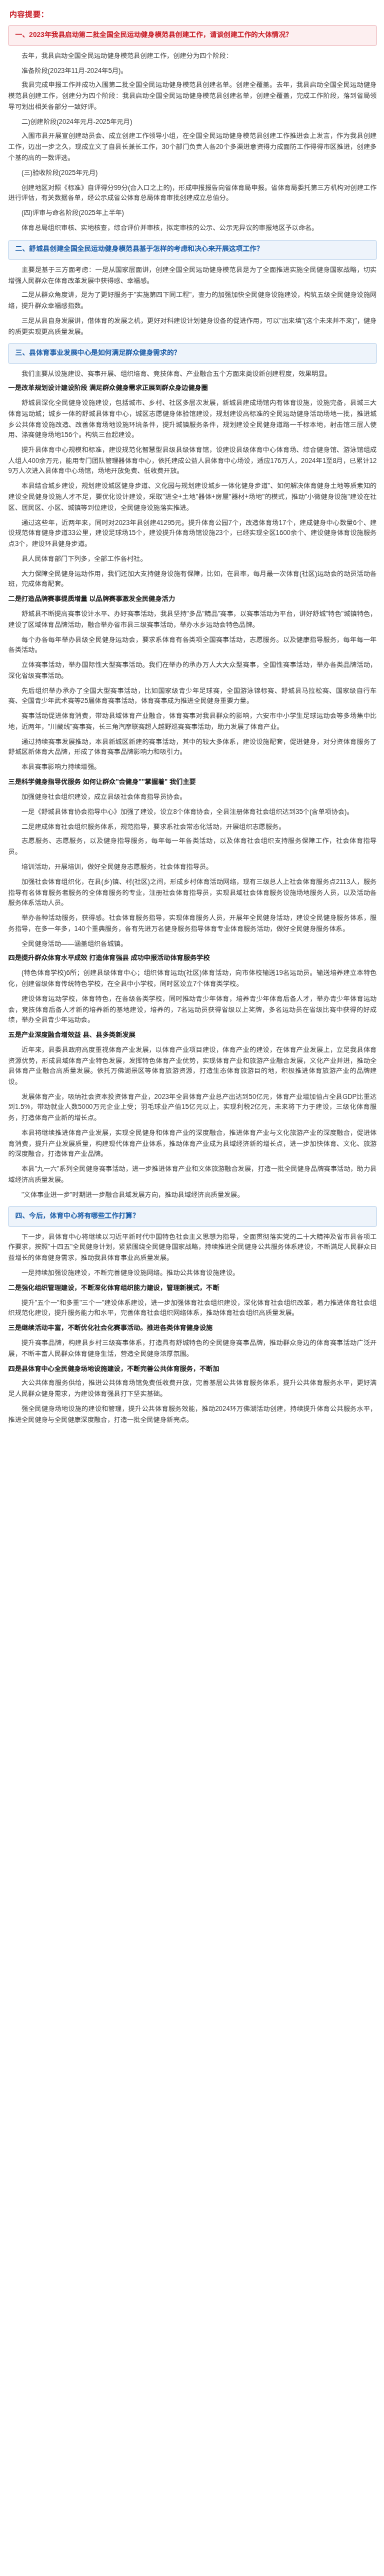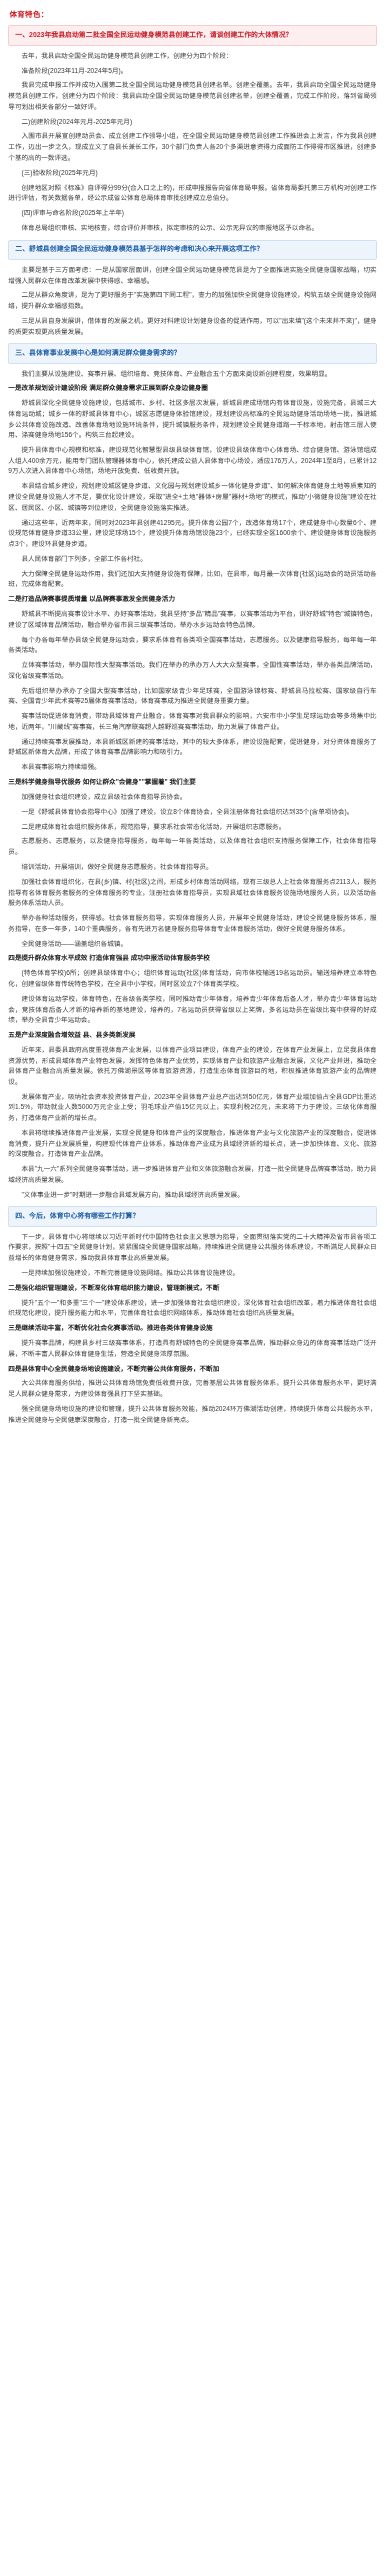--- a/index.html
+++ b/index.html
@@ -56,21 +56,21 @@
   p.para.bold {
     font-weight: bold;
     color: #222222;
     text-indent: 0;
   }
 </style>
 </head>
 <body>
 
 <div class="page">
-  <div class="doc-title">体育特色：</div>
+  <div class="doc-title">内容提要：</div>
   <div id="body-content">
       <div class="section-head red">一、2023年我县启动第二批全国全民运动健身模范县创建工作，请谈创建工作的大体情况？</div>
       <p class="para">去年，我县启动全国全民运动健身模范县创建工作，创建分为四个阶段：</p>
       <p class="para">准备阶段(2023年11月-2024年5月)。</p>
       <p class="para">我县完成申报工作并成功入围第二批全国全民运动健身模范县创建名单。创建全覆盖。去年，我县启动全国全民运动健身模范县创建工作，创建分为四个阶段：我县启动全国全民运动健身模范县创建名单，创建全覆盖，完成工作阶段，落到省局领导可划出相关各部分一致好评。</p>
       <p class="para">二)创建阶段(2024年元月-2025年元月)</p>
       <p class="para">入围市县开展宣创建动员会、成立创建工作领导小组，在全国全民运动健身模范县创建工作推进会上发言，作为我县创建工作，迈出一步之久，现成立文了自县长兼长工作，30个部门负责人各20个多渠进意资得力成面防工作得得市区推进，创建多个基的高的一数评选。</p>
       <p class="para">(三)验收阶段(2025年元月)</p>
       <p class="para">创建地区对照《标准》自评得分99分(合入口之上的)，形成申报报告向省体育局申报。省体育局委托第三方机构对创建工作进行评估，有关数据各单，经公示成省公体育总局体育审批创建成立总值分。</p>
       <p class="para">(四)评审与命名阶段(2025年上半年)</p>

